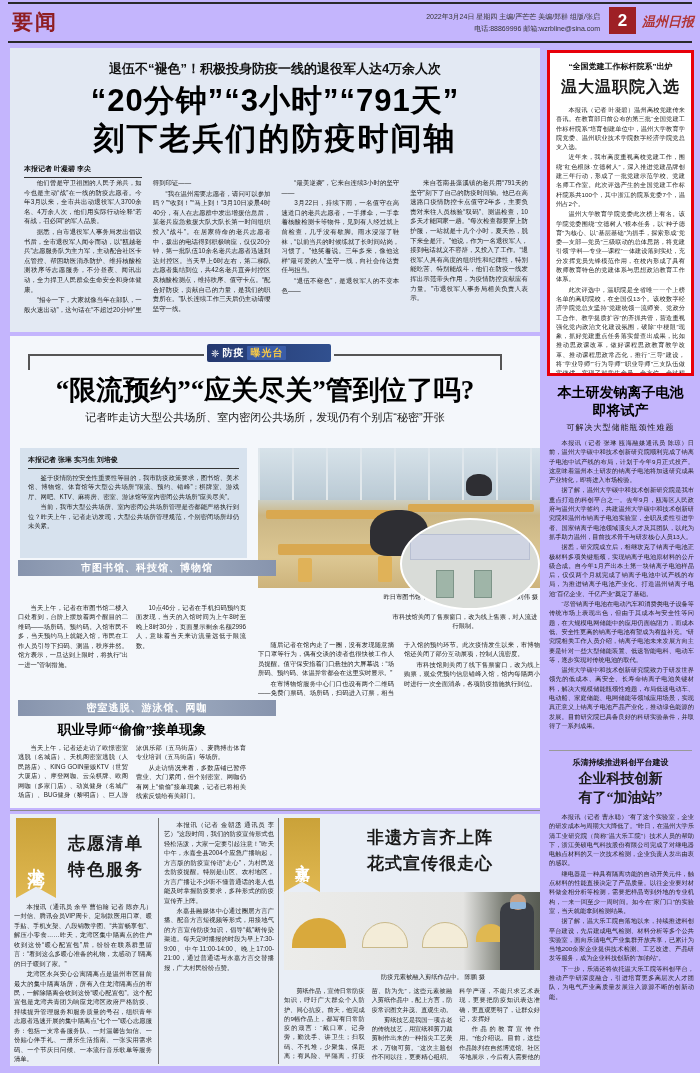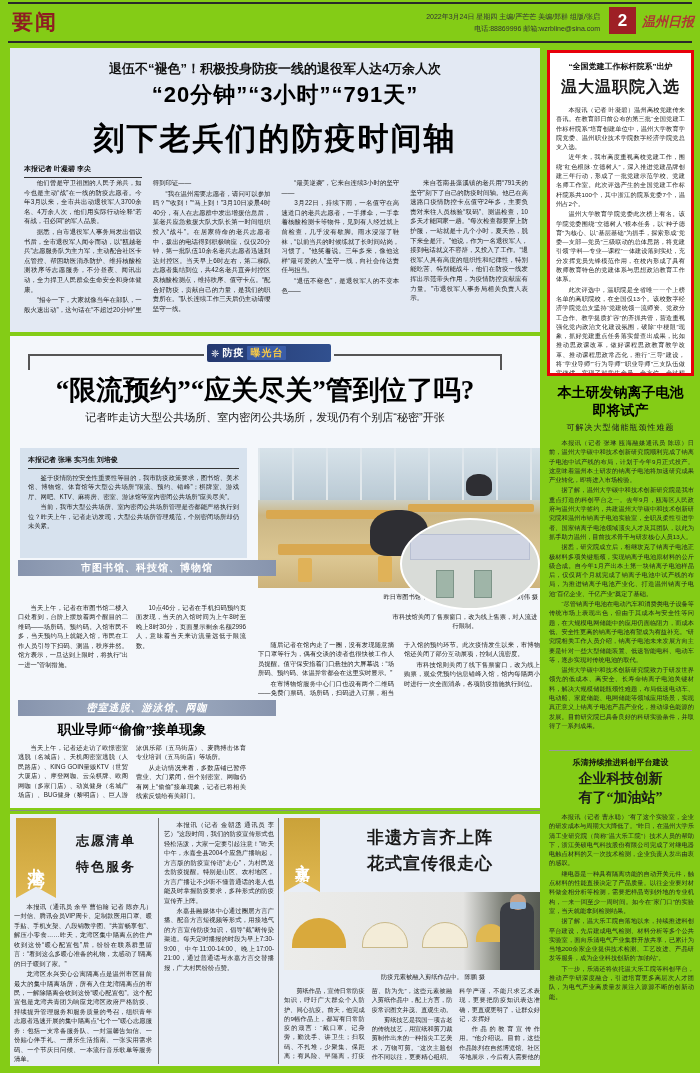--- a/index.html
+++ b/index.html
@@ -1,35 +1,35 @@
 <!DOCTYPE html>
 <html><head>
 <meta charset="utf-8">
 <style>
   html,body{margin:0;padding:0;background:#fff;}
-  .page{position:relative;width:700px;height:1073px;background:#84cc16;overflow:hidden;
+  .page{position:relative;width:700px;height:1073px;background:#c4b5fd;overflow:hidden;
         font-family:"Liberation Sans","DejaVu Sans",sans-serif;color:#1a1a1a;}
   .abs{position:absolute;}
   .serif{font-family:"Liberation Serif","DejaVu Serif",serif;}
   .jtext{text-align:justify;line-height:1.5;color:#222;overflow:hidden;}
   .paras p{margin:0 0 1px 0;text-indent:2em;}
   .ctr{text-align:center;}
   
   .rule-top{left:8px;top:2px;width:684px;border-top:2px solid #2a2a2a;}
   .rule-head{left:8px;top:41px;width:684px;border-top:2px solid #2a2a2a;}
   .section-label{left:12px;top:8px;font-size:21px;font-weight:bold;color:#8e1d22;letter-spacing:2px;}
   .head-info{right:100px;top:11px;width:300px;text-align:right;font-size:7px;line-height:1.7;color:#333;}
   .page-badge{right:64px;top:7px;width:27px;height:27px;background:#9e2025;color:#fff;
               font-size:17px;font-weight:bold;display:flex;align-items:center;justify-content:center;}
   .masthead{right:4px;top:13px;width:56px;color:#b03434;font-weight:bold;font-size:13px;
             font-style:italic;letter-spacing:0;text-align:center;font-family:"Liberation Serif",serif;}
   
   .lead-block{left:10px;top:48px;width:530px;height:284px;background:#e3e9f3;overflow:hidden;}
   .lead-kicker{left:0;top:12px;width:100%;font-size:13px;font-weight:bold;color:#111;}
-  .lead-t1{left:0;top:32px;width:100%;font-size:22px;font-weight:900;color:#000;letter-spacing:1px;padding-left:10px;}
+  .lead-t1{left:0;top:32px;width:100%;font-size:31px;font-weight:900;color:#000;letter-spacing:1px;}
   .lead-t2{left:0;top:70px;width:100%;font-size:31px;font-weight:900;color:#000;letter-spacing:2px;}
   .lead-byline{left:14px;top:116px;width:118px;font-size:7px;font-weight:bold;color:#111;
                border-bottom:1px solid #333;padding-bottom:3px;}
   .lead-body{left:14px;top:130px;width:504px;height:148px;column-count:4;column-gap:11px;font-size:6.4px;}
   
   .party-box{left:547px;top:50px;width:147px;height:326px;border:3px solid #e8000a;background:#fff;
              box-sizing:border-box;padding:6px 6px;overflow:hidden;}
   .party-kicker{font-size:8px;font-weight:bold;color:#111;margin-top:2px;}
   .party-title{font-size:16px;font-weight:bold;margin:5px 0 7px 0;letter-spacing:1px;}
   .party-body{font-size:6.2px;}
@@ -72,35 +72,35 @@
   .cap-lib{left:300px;top:592px;width:238px;text-align:right;}
   .inset-oval{left:400px;top:518px;width:136px;height:88px;border-radius:50%;border:2px solid #fff;
               overflow:hidden;background:#d9dcd8;z-index:3;}
   .inset-posters{position:absolute;left:8px;top:14px;width:120px;height:26px;background:#cfd4e2;
                  box-shadow:inset 0 0 0 1px #b8bfd2;}
   .inset-k1,.inset-k2{position:absolute;bottom:10px;width:16px;height:26px;background:#9fb5a8;border:1px solid #7d9488;}
   .inset-k1{left:34px;} .inset-k2{left:72px;}
   .cap-inset{left:390px;top:612px;width:150px;text-align:center;}
   .tagbar{width:258px;height:16px;background:linear-gradient(90deg,#8794ad,#a3b0c4,#8794ad);
           color:#fff;font-weight:bold;font-size:10px;display:flex;align-items:center;justify-content:center;letter-spacing:1px;}
-  .bar1{left:18px;top:560px;} .bar2{left:18px;top:700px;font-style:italic;}
+  .bar1{left:18px;top:560px;} .bar2{left:18px;top:700px;}
   .sec-title{width:228px;font-size:13.5px;font-weight:bold;color:#000;}
   .sec1-title{left:18px;top:581px;} .sec2-title{left:18px;top:721px;}
   .sec1-body{left:18px;top:603px;width:228px;height:92px;column-count:2;column-gap:8px;font-size:6.3px;}
   .sec1-more{left:258px;top:640px;width:282px;height:158px;column-count:2;column-gap:10px;font-size:6.3px;}
   .sec2-body{left:18px;top:743px;width:228px;height:60px;column-count:2;column-gap:8px;font-size:6.3px;}
   .mid-rule{left:10px;top:810px;width:530px;border-top:1px solid #8a8a8a;}
   
   .bot-band{left:10px;top:814px;width:530px;height:252px;background:#e9eef6;}
   .ribbon{width:40px;background:linear-gradient(180deg,#caa239,#e0b851);color:#fff;font-weight:bold;
           writing-mode:vertical-rl;text-orientation:upright;display:flex;align-items:center;justify-content:center;
           font-size:17px;letter-spacing:4px;clip-path:polygon(0 0,100% 0,100% 100%,50% 86%,0 100%);}
   .rib-lw{left:16px;top:818px;height:80px;}
   .rib-yj{left:284px;top:818px;height:74px;width:36px;font-size:15px;}
-  .lw-t{left:58px;width:96px;font-size:13px;font-weight:bold;letter-spacing:2px;}
+  .lw-t{left:58px;width:96px;font-size:17px;font-weight:bold;letter-spacing:2px;}
   .lw-t1{top:832px;} .lw-t2{top:858px;}
   .lw-body{left:14px;top:902px;width:138px;height:162px;font-size:6.3px;}
   .vrule1{left:158px;top:818px;height:246px;border-left:1px solid #777;}
   .vrule2{left:278px;top:818px;height:246px;border-left:1px solid #777;}
   .yj-col1{left:164px;top:820px;width:110px;height:244px;font-size:6.3px;}
   .yj-t{left:330px;width:200px;font-size:17px;font-weight:bold;letter-spacing:1px;}
   .yj-t1{top:826px;} .yj-t2{top:852px;}
   .photo-fan{left:284px;top:892px;width:256px;height:78px;overflow:hidden;
              background:linear-gradient(90deg,#ececea 0%,#e4e4e2 70%,#7a7d74 86%,#565a52 100%);}
   .fan{position:absolute;border-radius:120px 120px 0 0;}

